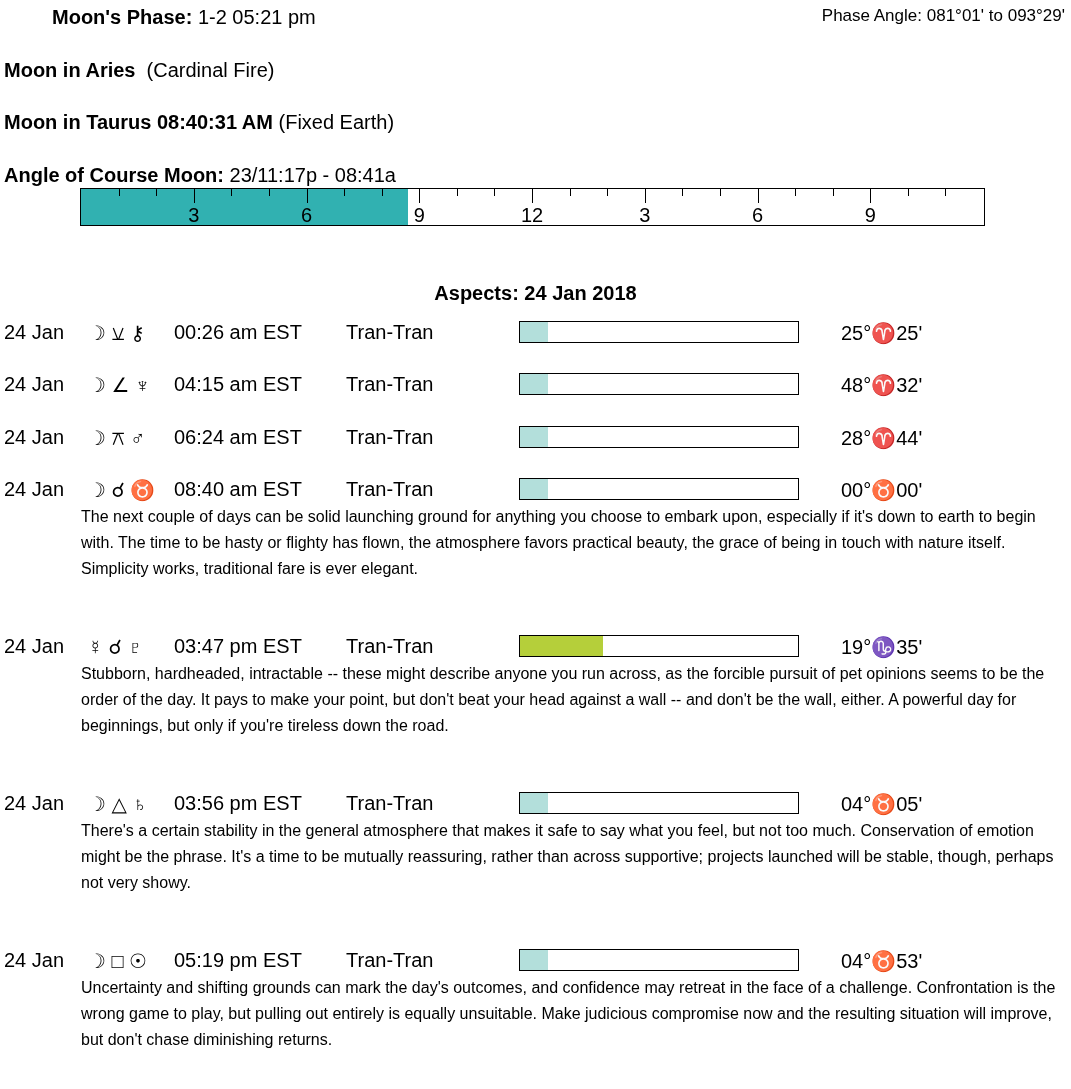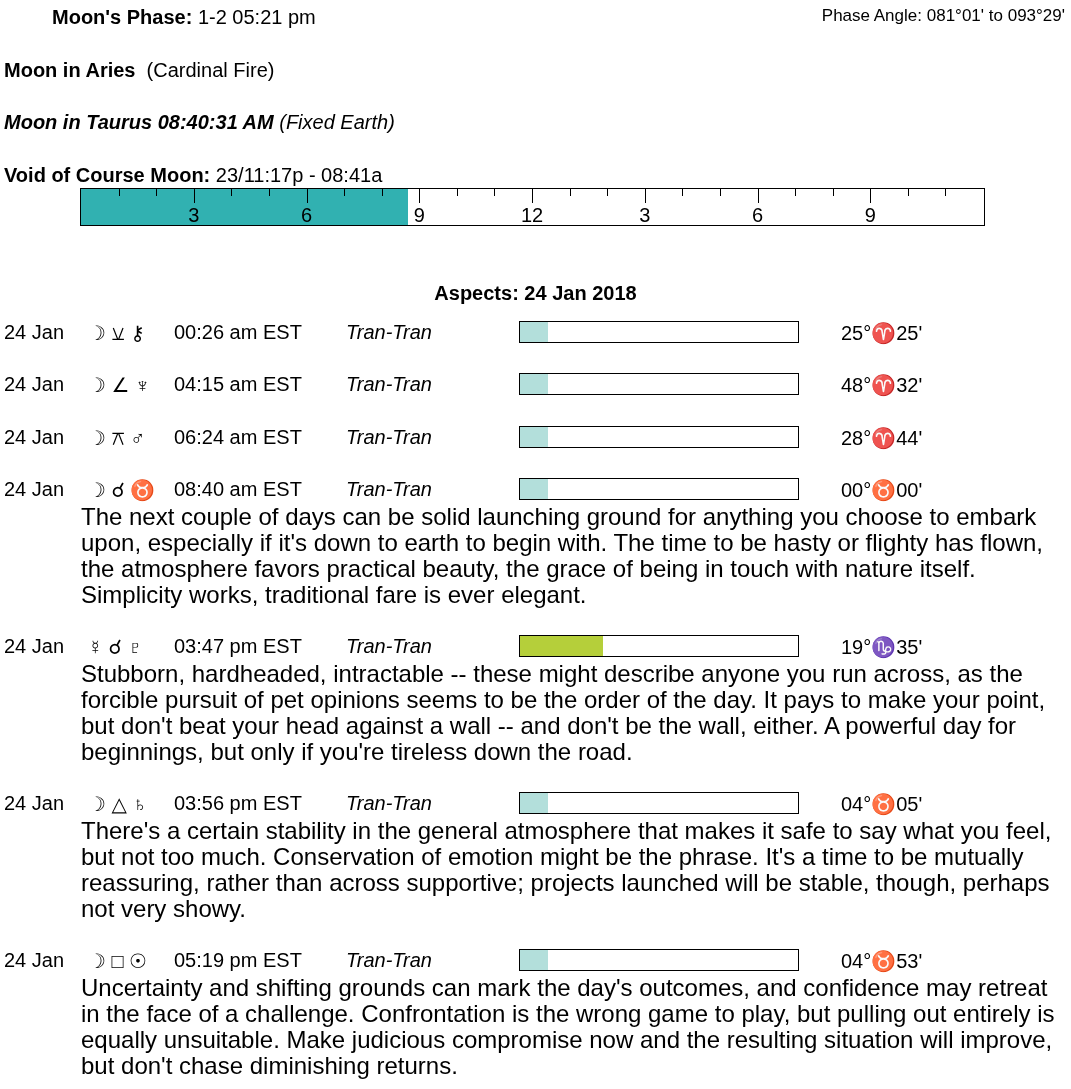--- a/index.html
+++ b/index.html
@@ -17,53 +17,53 @@
   }
   #voc-fill { position: absolute; left: 0; top: 0; bottom: 0; background: #31b1b1; }
   .tick { position: absolute; top: 0; width: 1px; background: #000; height: 7px; }
   .tick.major { height: 14px; }
   .tick-label { position: absolute; top: 15px; font-size: 20px; transform: translateX(-50%); }
   #aspects-title { left: 0; width: 1071px; text-align: center; top: 282px; font-size: 20px; font-weight: bold; }
   .row { position: absolute; left: 0; width: 1071px; }
   .row .date { position: absolute; left: 4px; top: 0; }
   .row .glyphs { position: absolute; left: 88px; top: 0; letter-spacing: 0; }
   .row .time { position: absolute; left: 174px; top: 0; }
-  .row .kind { position: absolute; left: 346px; top: 0; font-style: italic; }
+  .row .kind { position: absolute; left: 346px; top: 0; }
   .row .bar {
     position: absolute; left: 519px; top: 0px; width: 280px; height: 22px;
     border: 1.5px solid #000; box-sizing: border-box; background: #fff;
   }
   .row .bar .fill { position: absolute; left: 0; top: 0; bottom: 0; }
   .row .pos { position: absolute; left: 841px; top: 0; }
   .row .desc {
     position: absolute; left: 81px; top: 26px; width: 985px;
-    font-size: 24px; line-height: 26px; white-space: normal;
+    font-size: 16px; line-height: 26px; white-space: normal;
   }
 </style>
 </head>
 <body>
 
 <div class="abs hdr" style="top:6px;margin-left:48px;">
   <span class="b">Moon's Phase:</span>
   <span>1-2 05:21 pm</span>
 </div>
 <div class="abs" id="phase-angle">
   <span>Phase Angle:</span>
   <span>081°01' to 093°29'</span>
 </div>
 <div class="abs hdr" style="top:59px;">
   <span class="b">Moon in Aries</span>
   &nbsp;<span>(Cardinal Fire)</span>
 </div>
-<div class="abs hdr" style="top:111px;font-style:italic;">
+<div class="abs hdr" style="top:111px;">
   <span class="b">Moon in Taurus 08:40:31 AM</span>
   <span>(Fixed Earth)</span>
 </div>
 <div class="abs hdr" style="top:164px;">
-  <span class="b">Void of Course Moon:</span>
+  <span class="b">Angle of Course Moon:</span>
   <span>23/11:17p -  08:41a</span>
 </div>
 
 <div id="voc-bar">
   <div id="voc-fill" style="width: 326.975px;"></div>
 <div class="tick" style="left: 37.5833px;"></div>
     <div class="tick" style="left: 75.1667px;"></div>
     <div class="tick major" style="left: 112.75px;"></div>
     <span class="tick-label" style="left: 112.75px;">3</span>
     <div class="tick" style="left: 150.333px;"></div>

